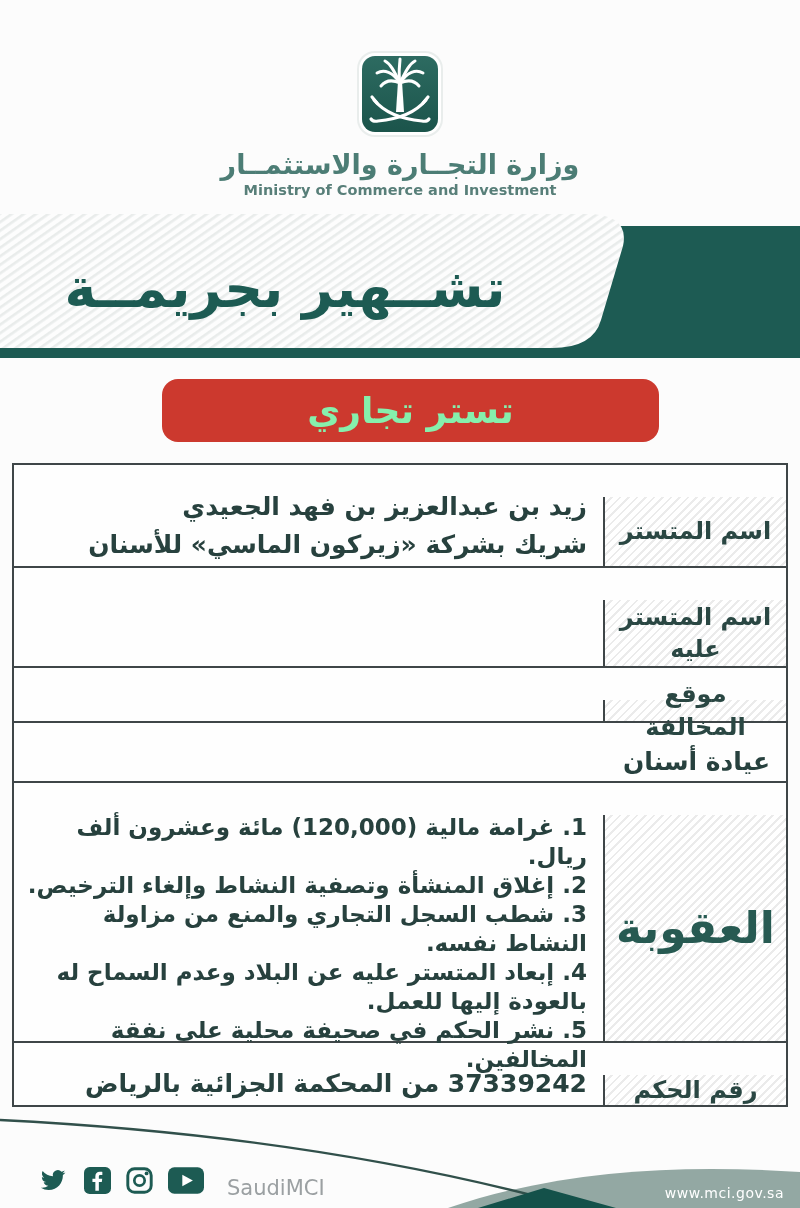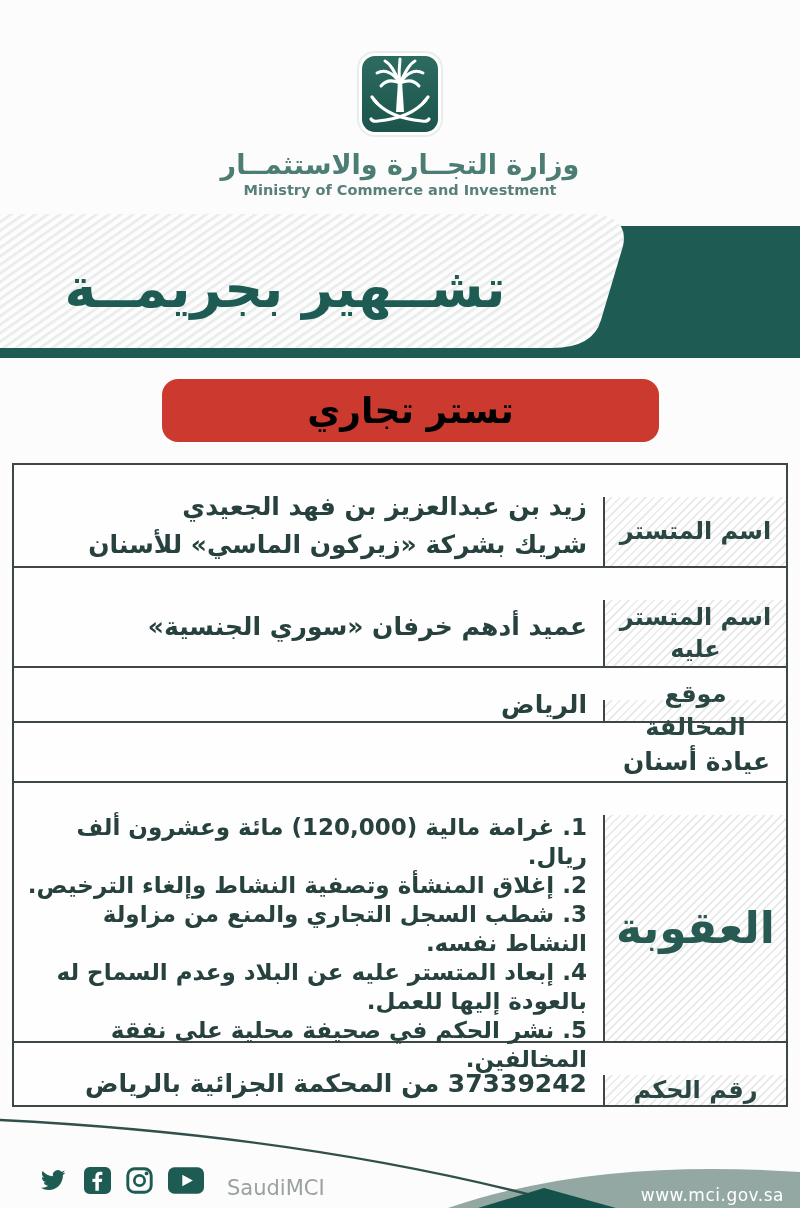--- a/index.html
+++ b/index.html
@@ -23,21 +23,21 @@
   .banner-title{
     position:absolute;top:34px;left:55px;width:460px;height:84px;
     display:flex;align-items:center;justify-content:center;
     direction:rtl;font-size:54px;font-weight:700;color:#1d5b53;
   }
   
   .crime-pill{
     position:absolute;top:379px;left:162px;width:497px;height:63px;
     background:#cc392e;border-radius:16px;
     display:flex;align-items:center;justify-content:center;
-    direction:rtl;color:#000000;font-size:36px;font-weight:700;
+    direction:rtl;color:#86efac;font-size:36px;font-weight:700;
   }
   
   .info-table{
     position:absolute;top:463px;left:12px;width:776px;
     border:2px solid #3f4648;direction:rtl;background:#fefefe;
     box-sizing:border-box;
   }
   .t-row{display:flex;border-bottom:2px solid #3f4648;box-sizing:border-box;}
   .t-row:last-child{border-bottom:none;}
   .t-label{
@@ -60,21 +60,21 @@
   .penalty-value{font-size:23px;line-height:29px;align-items:flex-start;padding-top:10px;}
   
   .footer-art{position:absolute;left:0;top:1108px;width:800px;height:100px;}
   .social-row{
     position:absolute;left:36px;top:1164px;height:32px;
     display:flex;align-items:center;gap:15px;
   }
   .social-handle{font-size:21px;font-weight:400;color:#9ba0a2;margin-left:8px;margin-top:16px;}
   .website-url{
     position:absolute;right:16px;top:1185px;
-    color:#ffffff;font-size:17px;font-weight:400;letter-spacing:.5px;
+    color:#ffffff;font-size:14px;font-weight:400;letter-spacing:.5px;
   }
   .icon-btn{display:flex;align-items:center;cursor:pointer;}
 </style>
 </head>
 <body>
 
 <div class="ministry-header">
   <div class="logo-wrap">
     <svg width="88" height="88" viewBox="0 0 88 88">
       <defs>
@@ -130,26 +130,24 @@
 
   <div class="t-row row-h1">
     <div class="t-label">اسم المتستر</div>
     <div class="t-value">زيد بن عبدالعزيز بن فهد الجعيدي
 شريك بشركة «زيركون الماسي» للأسنان</div>
   </div>
 
   <div class="t-row row-h2">
     <div class="t-label">اسم المتستر
 عليه</div>
-    <div class="t-value">عميد أدهم خرفان «سوري الجنسية»</div>
   </div>
 
   <div class="t-row row-h3">
     <div class="t-label">موقع المخالفة</div>
-    <div class="t-value">الرياض</div>
   </div>
 
   <div class="t-row row-h4">
     <div class="t-value">عيادة أسنان</div>
   </div>
 
   <div class="t-row row-h5">
     <div class="t-label penalty-label">العقوبة</div>
     <div class="t-value penalty-value">1. غرامة مالية (120,000) مائة وعشرون ألف ريال.
 2. إغلاق المنشأة وتصفية النشاط وإلغاء الترخيص.

